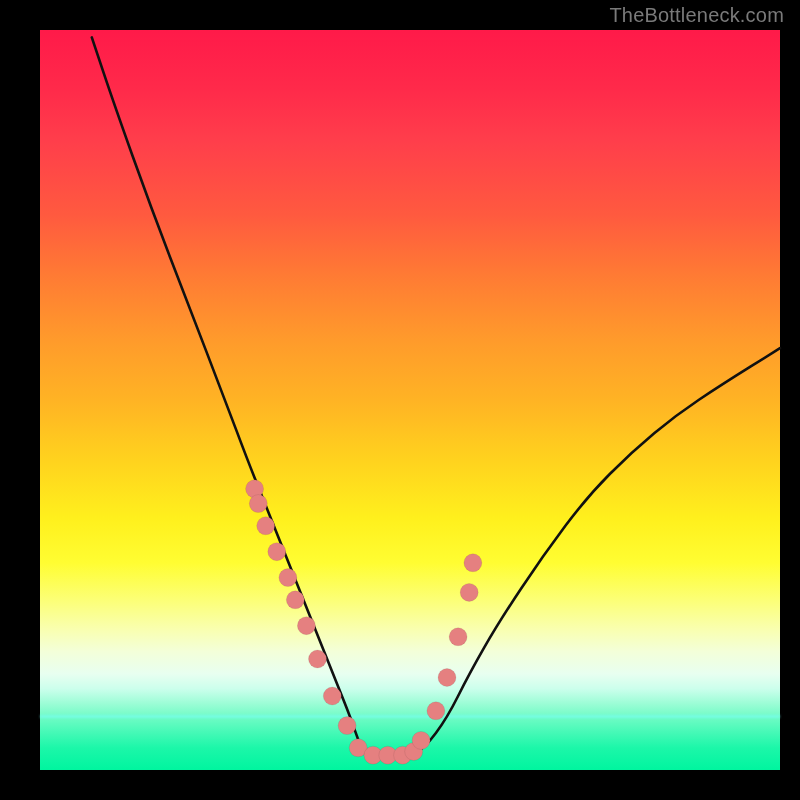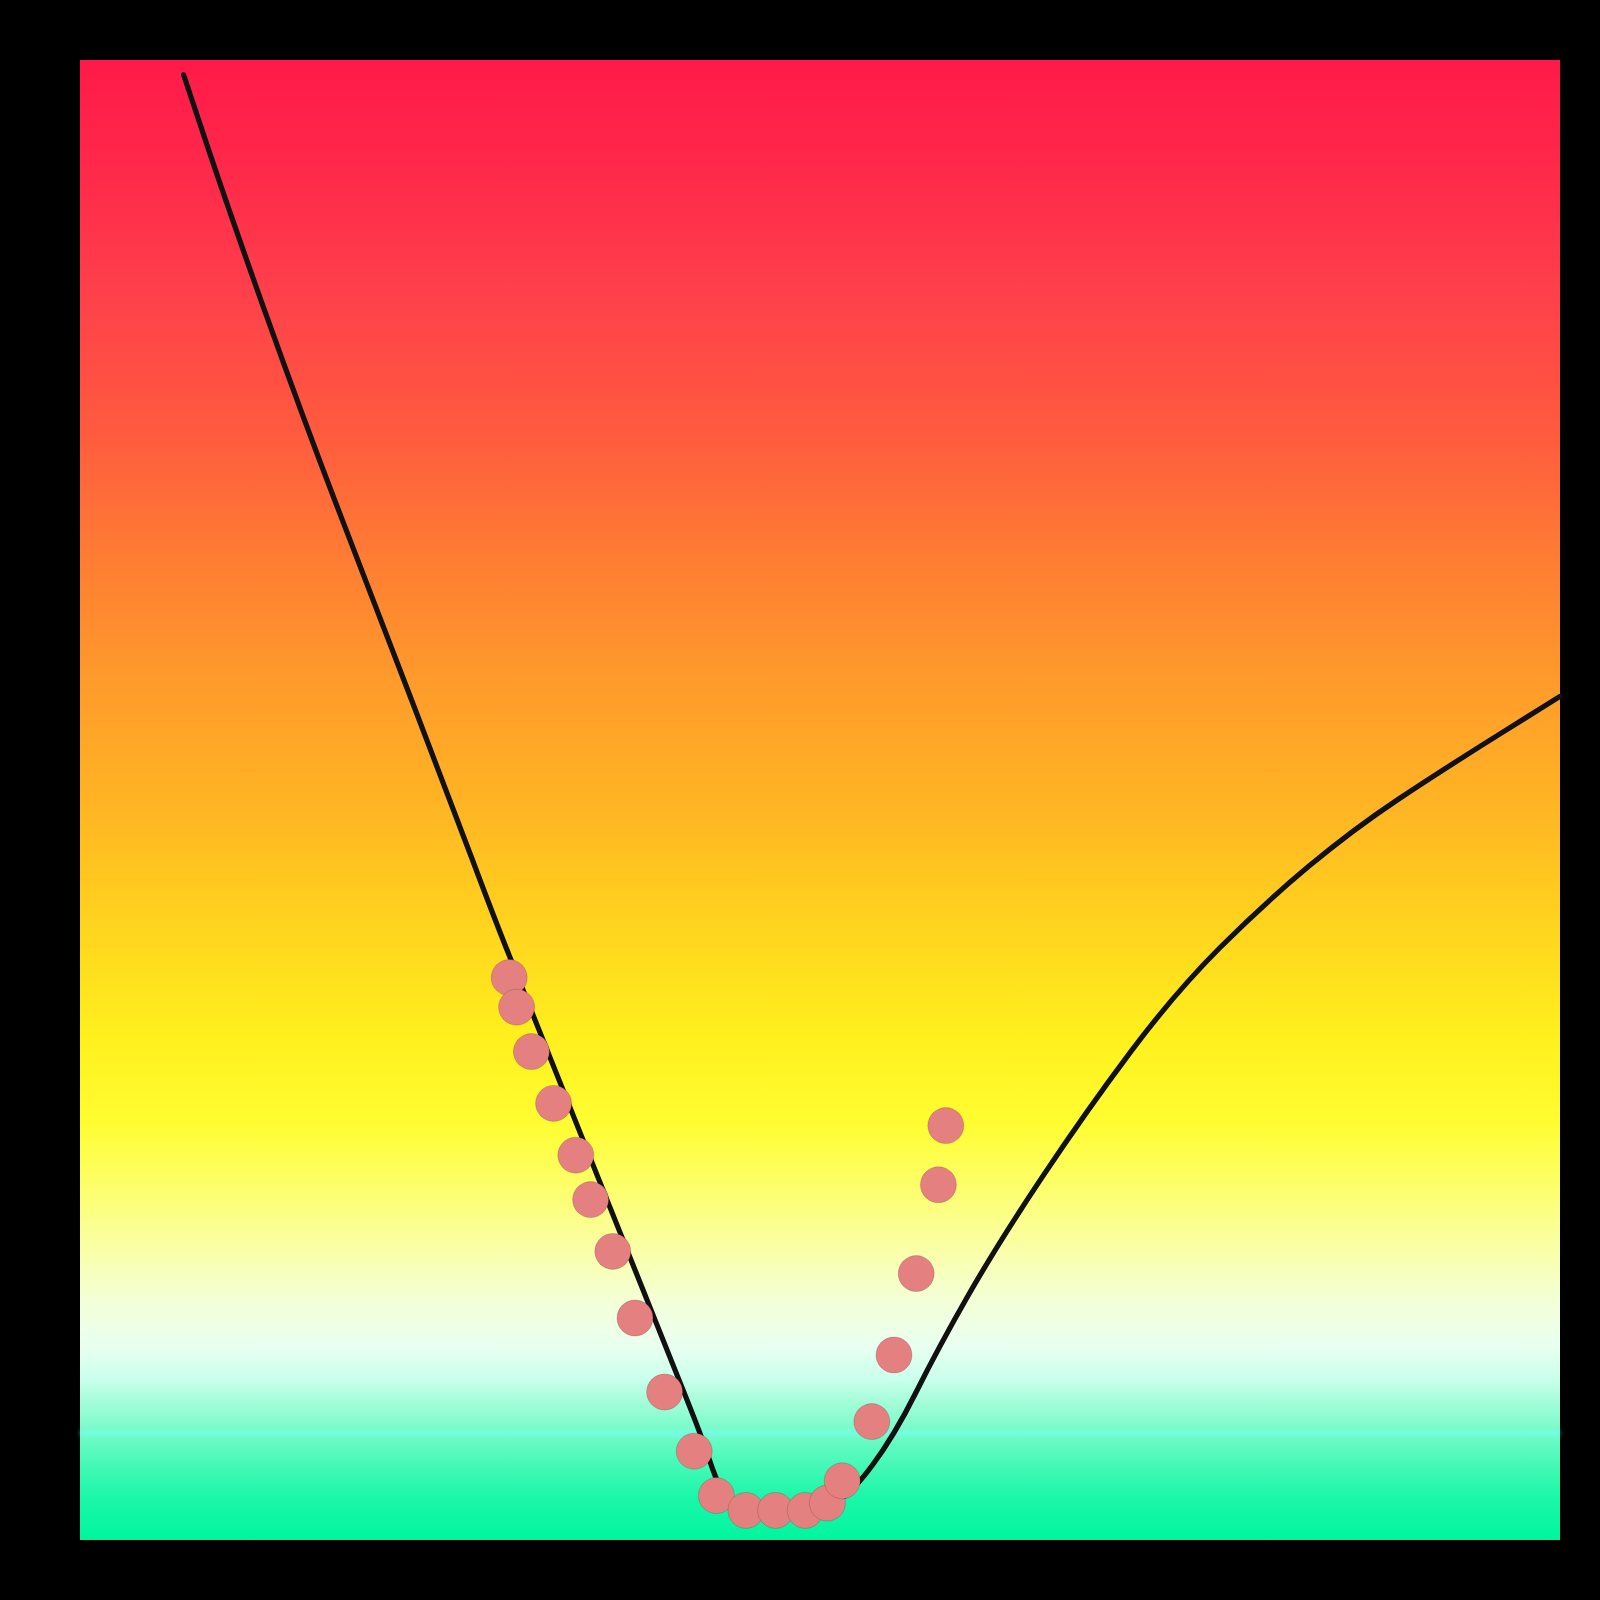--- a/index.html
+++ b/index.html
@@ -77,20 +77,21 @@
   .dot {
     fill: #e58080;
     stroke: rgba(0,0,0,0.15);
     stroke-width: 0.5;
   }
 </style>
 </head>
 <body>
 
 <div class="stage">
+  <div class="watermark">TheBottleneck.com</div>
 
   <div class="plot">
     <div class="cyan-strip"></div>
 
     <svg class="curve" viewBox="0 0 740 740" preserveAspectRatio="none">
       <path id="curve-path" fill="none" stroke="#111111" stroke-width="2.6" stroke-linecap="round" stroke-linejoin="round" d="M 51.8 7.4 Q 51.8 7.4 62.9 40.7 Q 74.0 74.0 92.5 125.8 Q 111.0 177.6 129.5 225.7 Q 148.0 273.8 166.5 321.9 Q 185.0 370.0 196.1 399.6 Q 207.2 429.2 214.6 447.7 Q 222.0 466.2 229.4 484.7 Q 236.8 503.2 244.2 521.7 Q 251.6 540.2 259.0 558.7 Q 266.4 577.2 273.8 595.7 Q 281.2 614.2 288.6 632.7 Q 296.0 651.2 303.4 669.7 Q 310.8 688.2 314.5 699.3 Q 318.2 710.4 321.9 717.8 Q 325.6 725.2 333.0 725.2 Q 340.4 725.2 347.8 725.2 Q 355.2 725.2 362.6 725.2 Q 370.0 725.2 377.4 721.5 Q 384.8 717.8 395.9 703.0 Q 407.0 688.2 418.1 666.0 Q 429.2 643.8 444.0 617.9 Q 458.8 592.0 481.0 558.7 Q 503.2 525.4 525.4 495.8 Q 547.6 466.2 569.8 444.0 Q 592.0 421.8 614.2 403.3 Q 636.4 384.8 658.6 370.0 Q 680.8 355.2 710.4 336.7 T 740.0 318.2"></path>
       <g id="dots-group">
           <circle cx="214.6" cy="458.8" r="9" class="dot" fill="#e58080"></circle>
           <circle cx="218.3" cy="473.6" r="9" class="dot" fill="#e58080"></circle>
           <circle cx="225.7" cy="495.8" r="9" class="dot" fill="#e58080"></circle>

